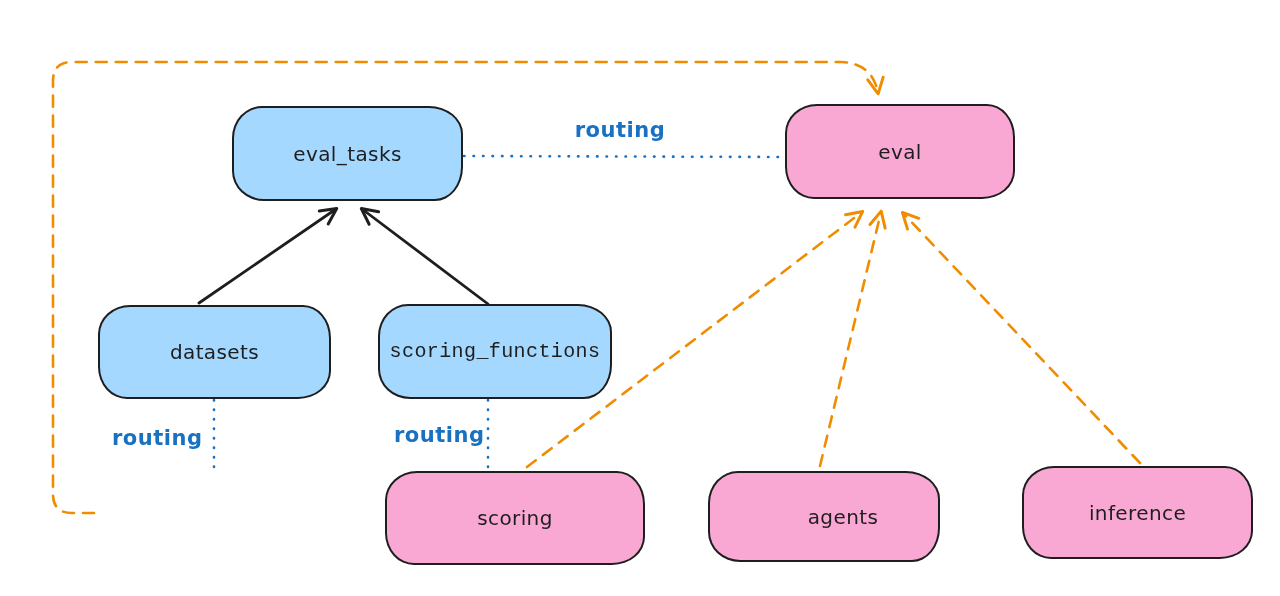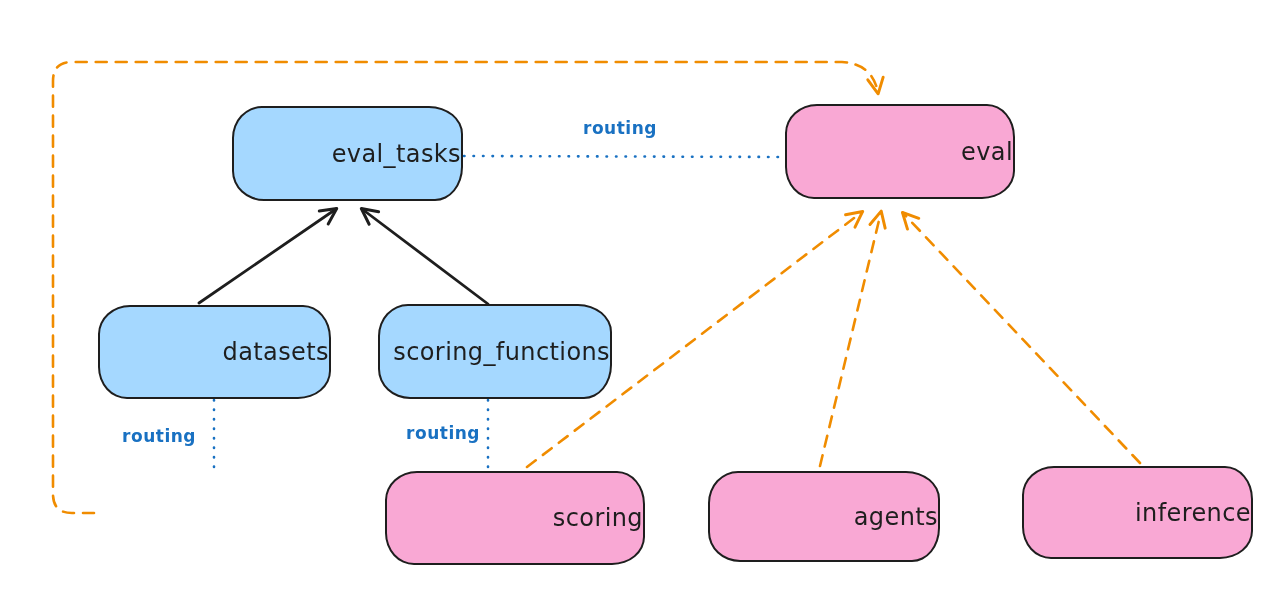--- a/index.html
+++ b/index.html
@@ -21,43 +21,43 @@
     top: 0;
     width: 1280px;
     height: 596px;
   }
   .node {
     position: absolute;
     box-sizing: border-box;
     border: 2.5px solid #1e1e1e;
     display: flex;
     align-items: center;
-    justify-content: flex-end;
-    font-size: 24px;
+    justify-content: center;
+    font-size: 20px;
     color: #1e1e1e;
     letter-spacing: 0.4px;
   }
   .node.rounded-a { border-radius: 30px 34px 28px 32px / 32px 28px 34px 30px; }
   .node.rounded-b { border-radius: 32px 28px 33px 29px / 29px 33px 28px 32px; }
   .fill-blue  { background: #a5d8ff; }
   .fill-green { background: #f9a8d4; }
   .node-label { pointer-events: none; }
   .edge-label {
     position: absolute;
     color: #1971c2;
-    font-size: 17px;
+    font-size: 21px;
     font-weight: 700;
     letter-spacing: 0.5px;
     white-space: nowrap;
   }
   
   #n-eval_tasks        { left: 232px;  top: 106px; width: 231px; height: 95px; }
   #n-eval              { left: 785px;  top: 104px; width: 230px; height: 95px; }
   #n-datasets          { left: 98px;   top: 305px; width: 233px; height: 94px; }
-  #n-scoring_functions { left: 378px;  top: 304px; width: 234px; height: 95px; }
+  #n-scoring_functions { left: 378px;  top: 304px; width: 234px; height: 95px; font-family: Liberation Mono, monospace; }
   #n-datasetio         { left: 95px;   top: 476px; width: 232px; height: 92px; }
   #n-scoring           { left: 385px;  top: 471px; width: 260px; height: 94px; }
   #n-agents            { left: 708px;  top: 471px; width: 232px; height: 91px; padding-left: 38px; }
   #n-inference         { left: 1022px; top: 466px; width: 231px; height: 93px; }
   
   #lbl-routing-top  { left: 555px; top: 118px; width: 130px; text-align: center; }
   #lbl-routing-left { left: 112px; top: 426px; width: 84px;  text-align: right; }
   #lbl-routing-mid  { left: 394px; top: 423px; width: 86px;  text-align: right; }
 </style>
 </head>

